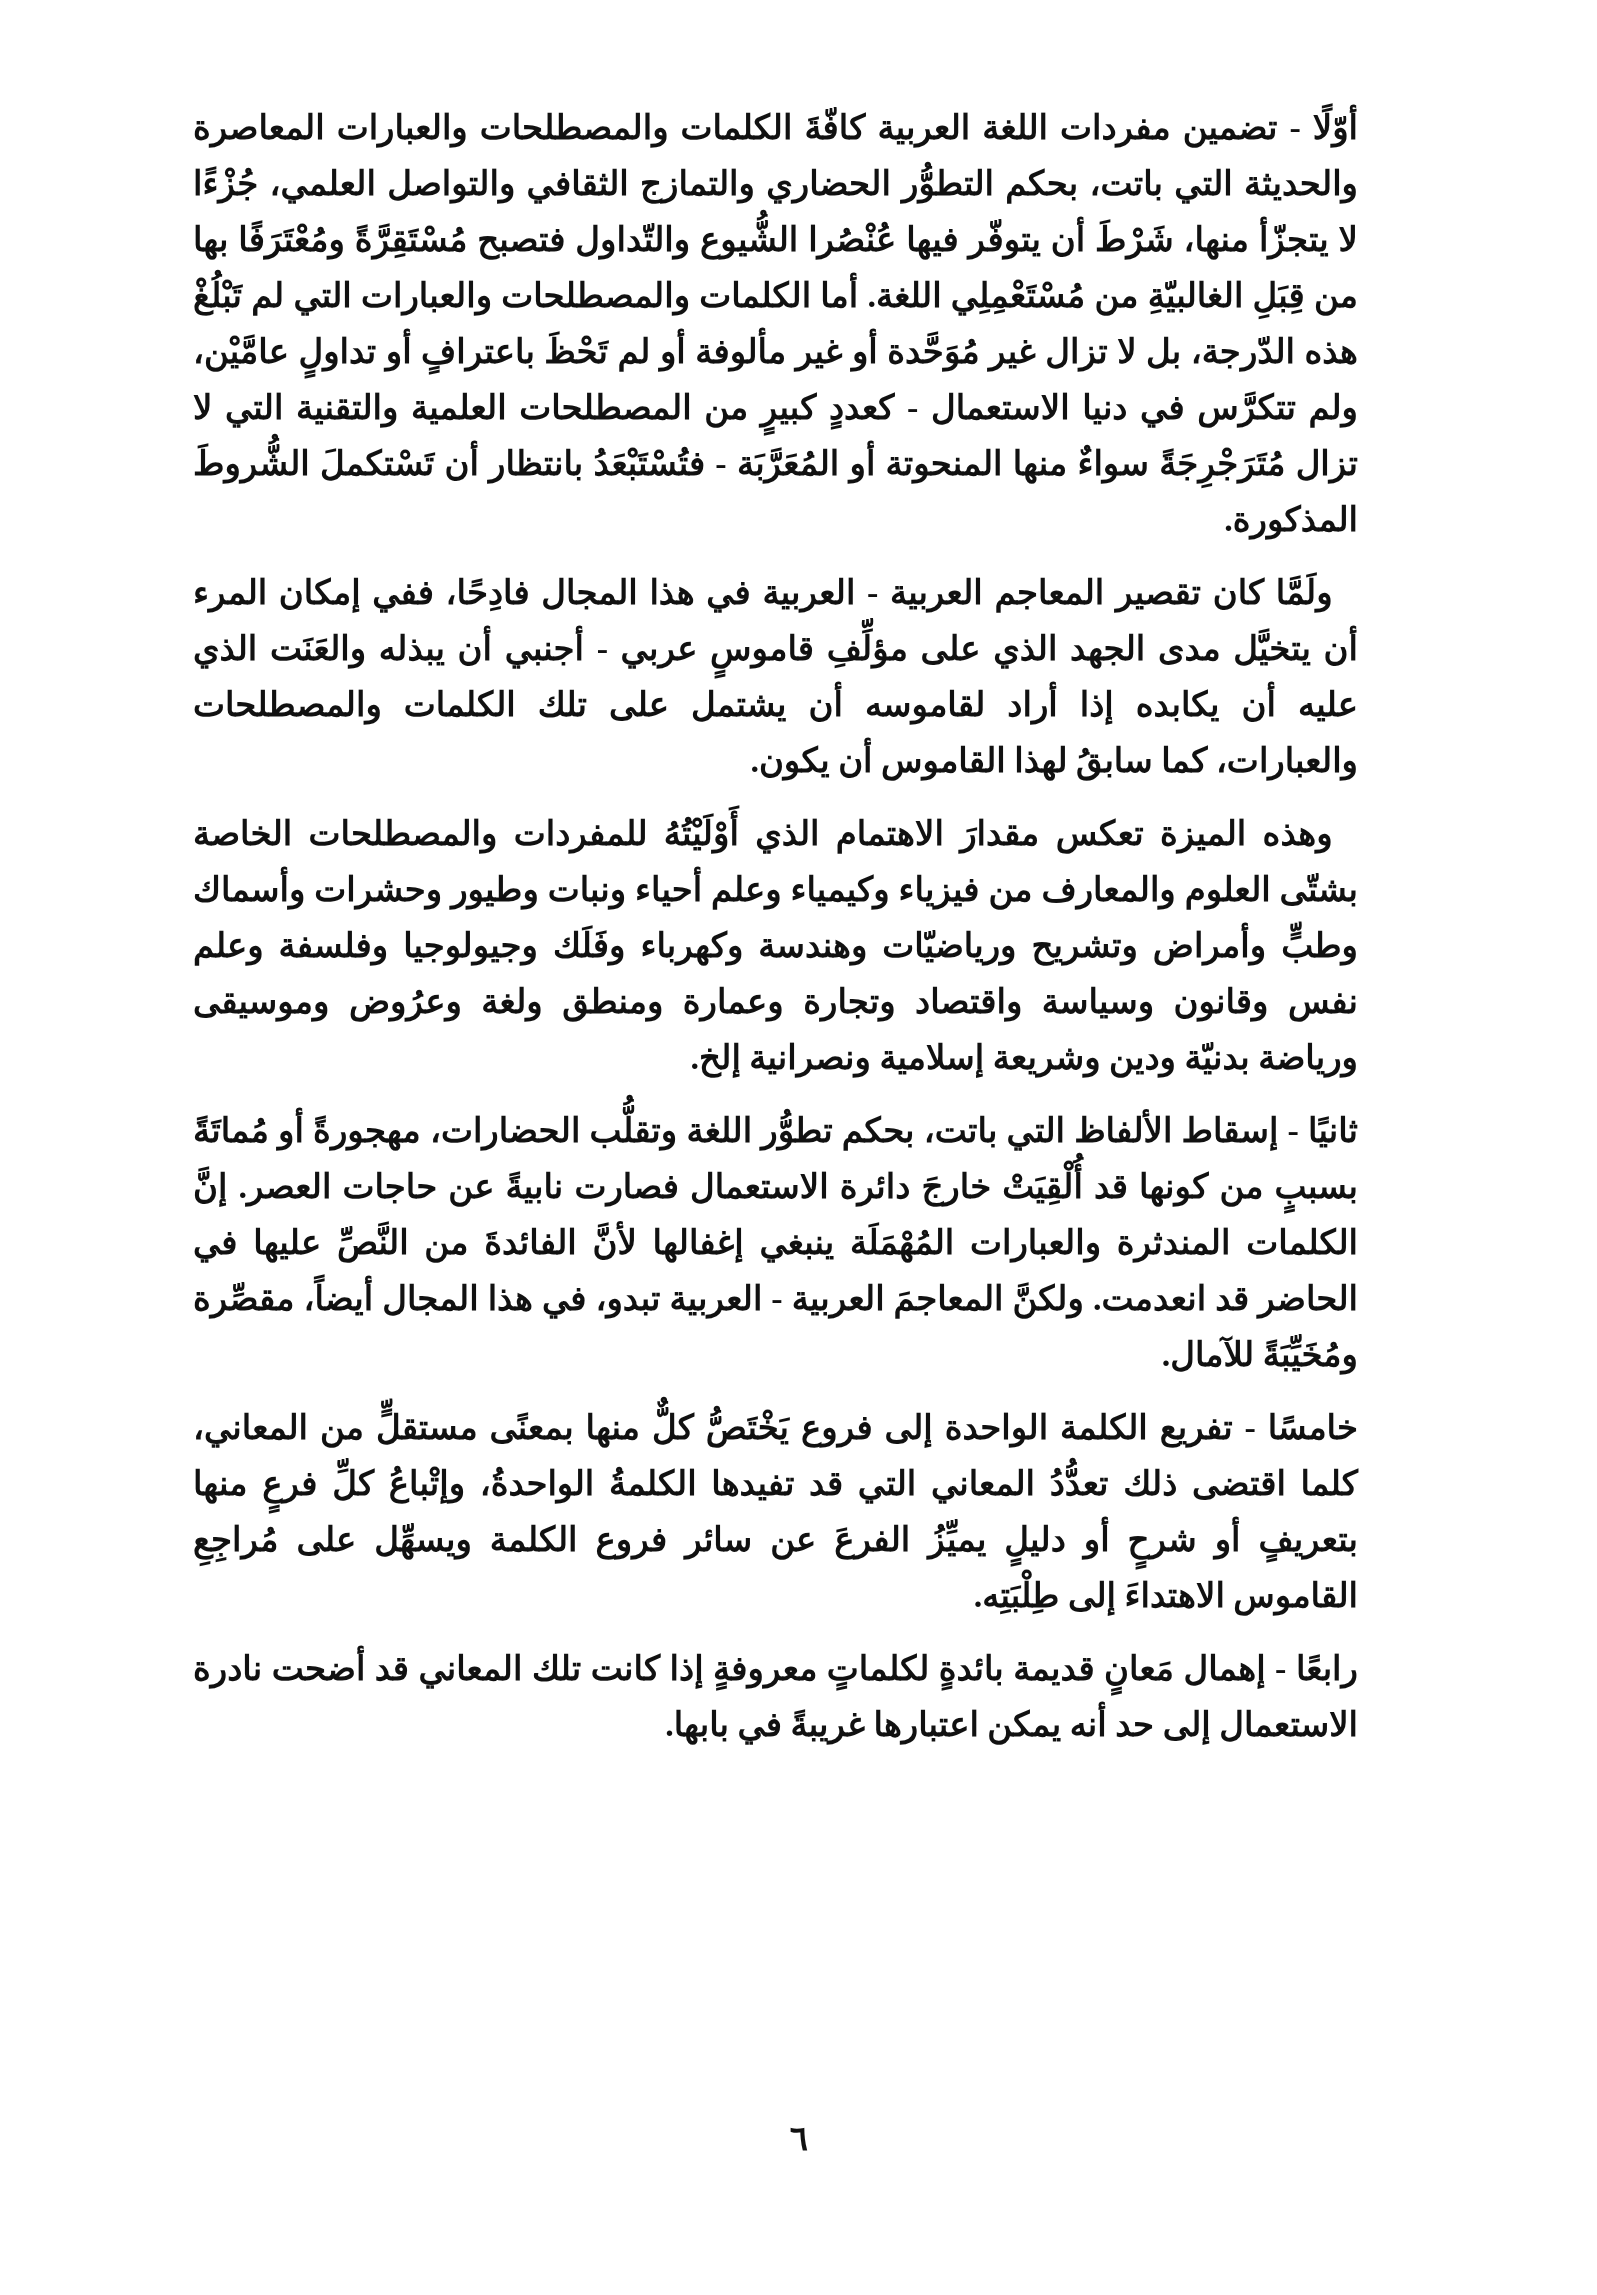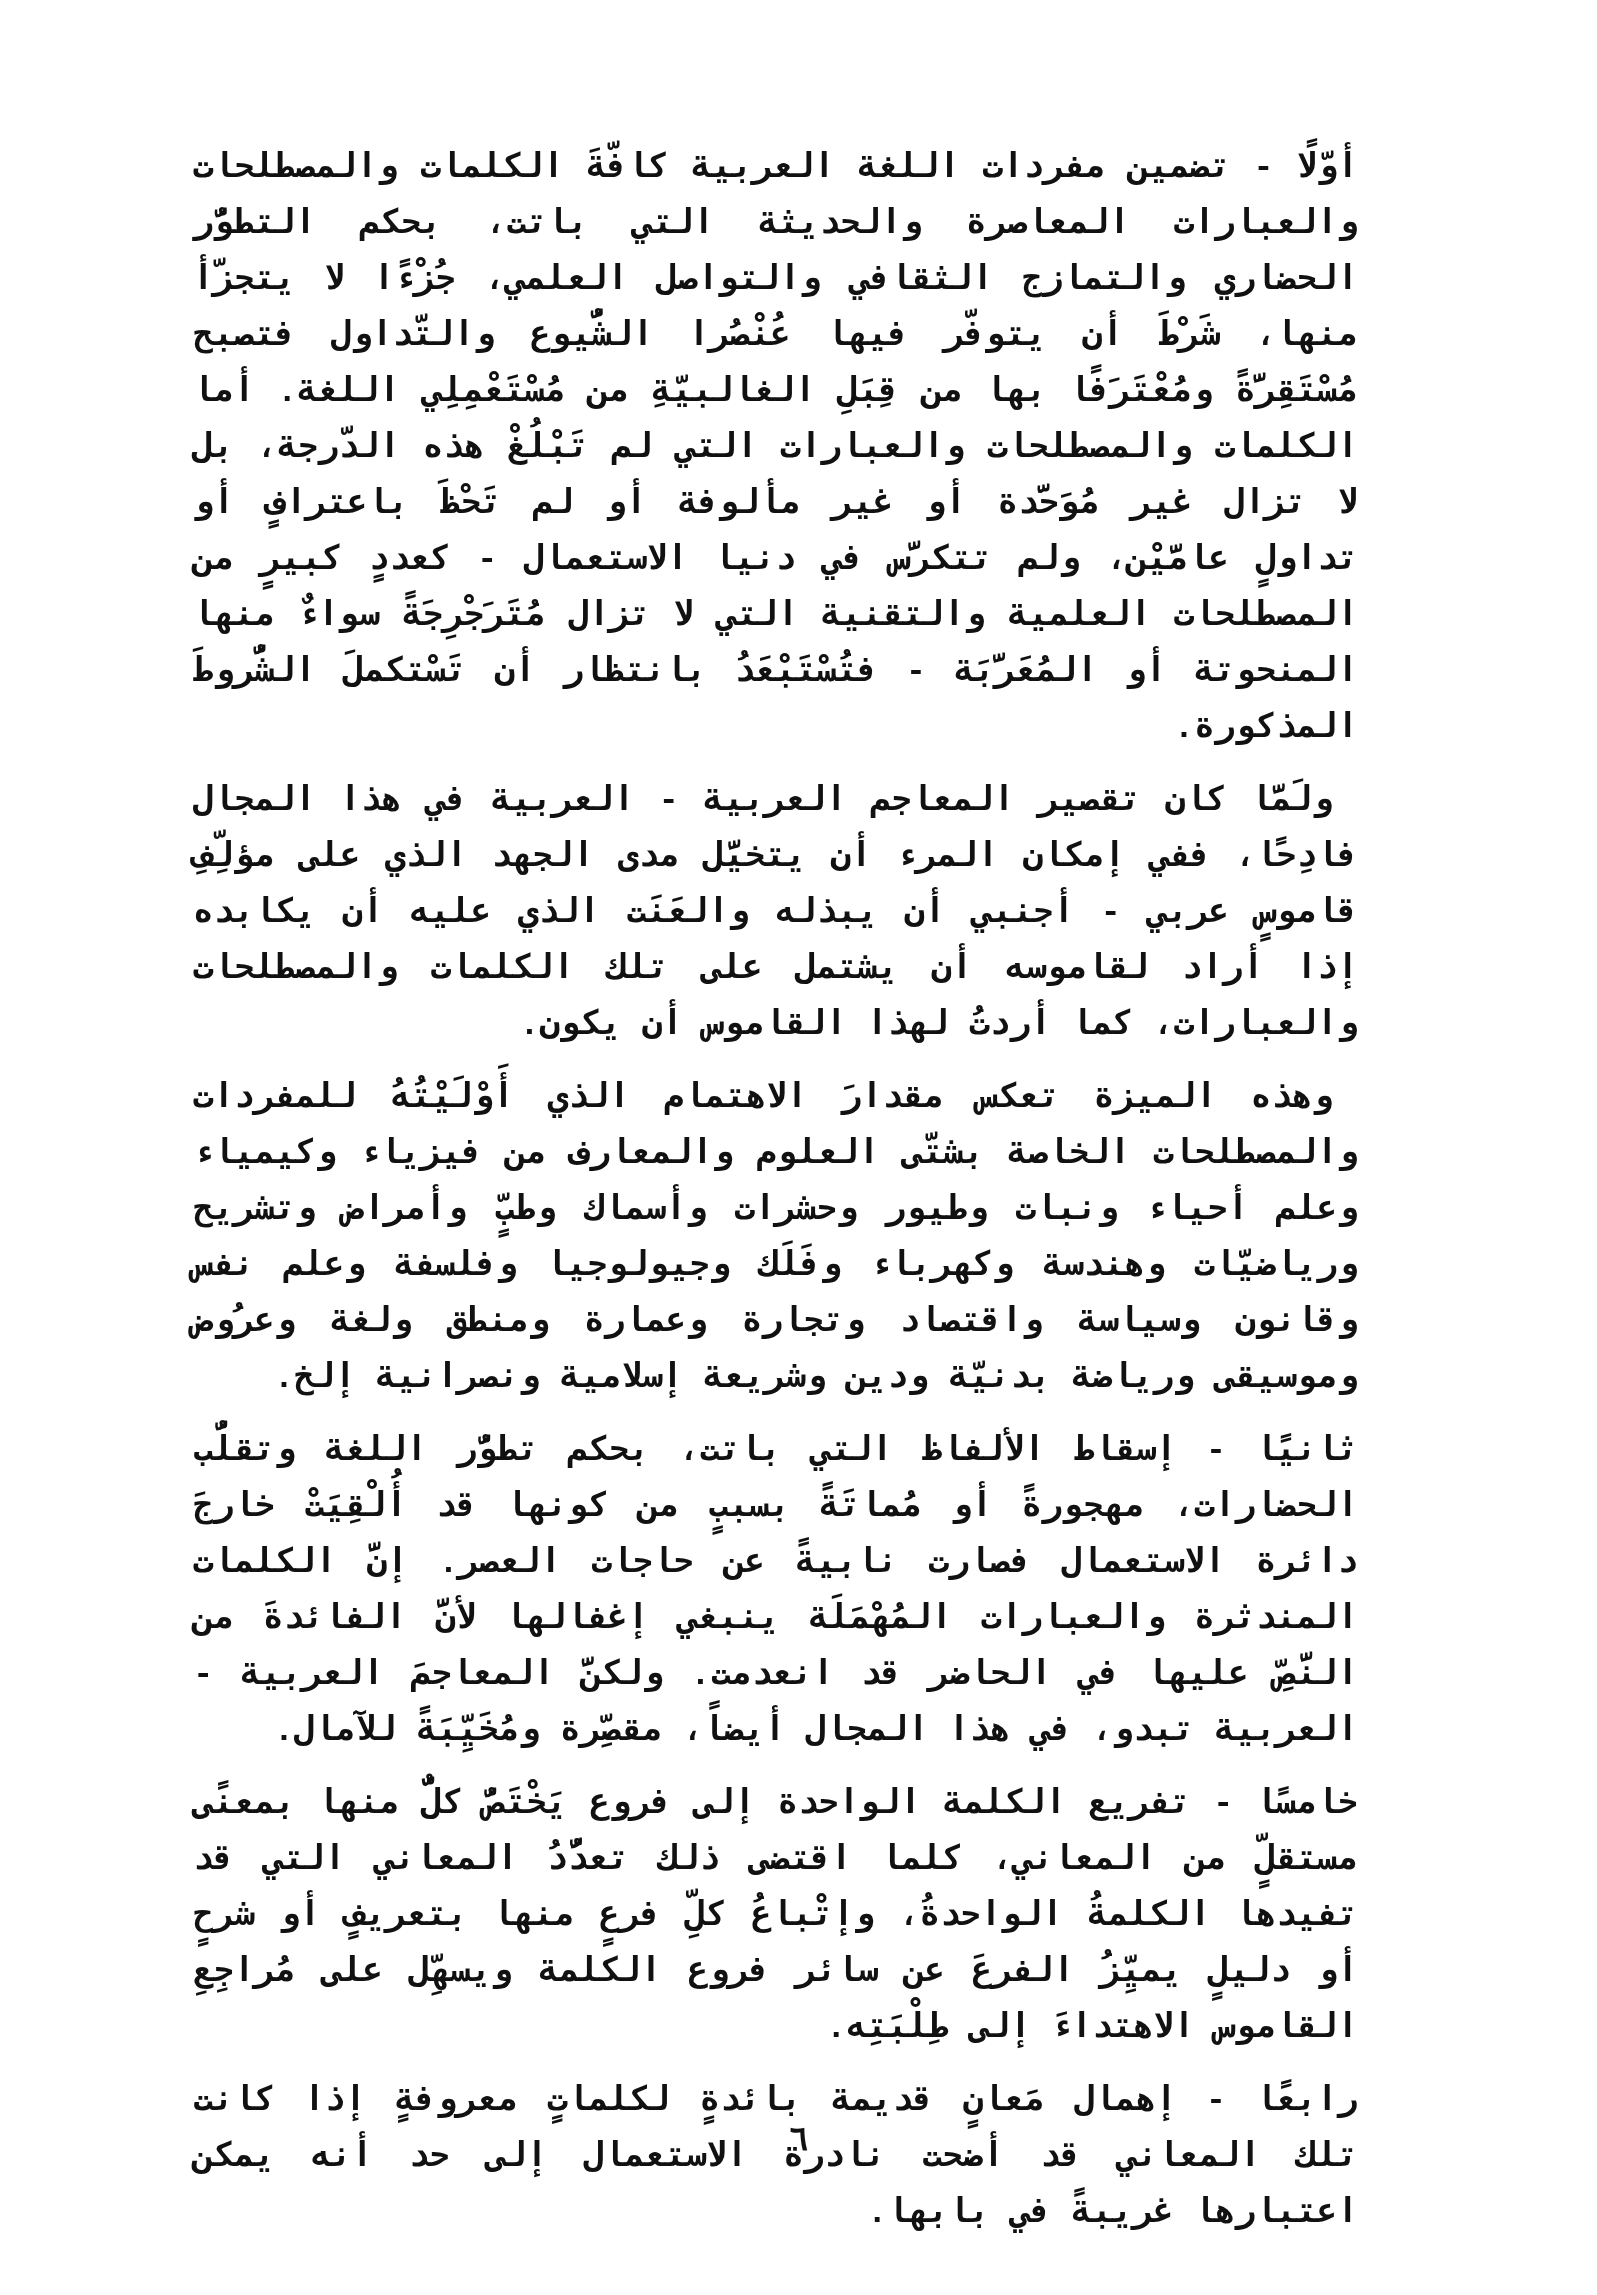--- a/index.html
+++ b/index.html
@@ -12,24 +12,23 @@
       height: 2295px;
       position: relative;
       overflow: hidden;
     }
     .page {
       position: absolute;
       left: 193px;
       top: 100px;
       width: 1165px;
       direction: rtl;
-      font-family: Liberation Mono, monospace;
+      font-family: Liberation Serif, serif;
       font-weight: bold;
       color: #111111;
-      margin-top: 40px;
     }
     .para {
       font-size: 34px;
       line-height: 56px;
       text-align: justify;
       text-align-last: right;
       margin: 0 0 17px 0;
       text-indent: 0;
     }
     .para.indent {
@@ -46,21 +45,21 @@
       font-size: 34px;
       color: #111111;
       direction: rtl;
     }
   </style>
 </head>
 <body>
 
 <div class="page">
   <p class="para">أوّلًا - تضمين مفردات اللغة العربية كافّةَ الكلمات والمصطلحات والعبارات المعاصرة والحديثة التي باتت، بحكم التطوُّر الحضاري والتمازج الثقافي والتواصل العلمي، جُزْءًا لا يتجزّأ منها، شَرْطَ أن يتوفّر فيها عُنْصُرا الشُّيوع والتّداول فتصبح مُسْتَقِرَّةً ومُعْتَرَفًا بها من قِبَلِ الغالبيّةِ من مُسْتَعْمِلِي اللغة. أما الكلمات والمصطلحات والعبارات التي لم تَبْلُغْ هذه الدّرجة، بل لا تزال غير مُوَحَّدة أو غير مألوفة أو لم تَحْظَ باعترافٍ أو تداولٍ عامَّيْن، ولم تتكرَّس في دنيا الاستعمال - كعددٍ كبيرٍ من المصطلحات العلمية والتقنية التي لا تزال مُتَرَجْرِجَةً سواءٌ منها المنحوتة أو المُعَرَّبَة - فتُسْتَبْعَدُ بانتظار أن تَسْتكملَ الشُّروطَ المذكورة.</p>
-  <p class="para indent">ولَمَّا كان تقصير المعاجم العربية - العربية في هذا المجال فادِحًا، ففي إمكان المرء أن يتخيَّل مدى الجهد الذي على مؤلِّفِ قاموسٍ عربي - أجنبي أن يبذله والعَنَت الذي عليه أن يكابده إذا أراد لقاموسه أن يشتمل على تلك الكلمات والمصطلحات والعبارات، كما أردتُ لهذا القاموس أن يكون.</p>
+  <p class="para indent">ولَمَّا كان تقصير المعاجم العربية - العربية في هذا المجال فادِحًا، ففي إمكان المرء أن يتخيَّل مدى الجهد الذي على مؤلِّفِ قاموسٍ عربي - أجنبي أن يبذله والعَنَت الذي عليه أن يكابده إذا أراد لقاموسه أن يشتمل على تلك الكلمات والمصطلحات والعبارات، كما سابقُ لهذا القاموس أن يكون.</p>
   <p class="para indent">وهذه الميزة تعكس مقدارَ الاهتمام الذي أَوْلَيْتُهُ للمفردات والمصطلحات الخاصة بشتّى العلوم والمعارف من فيزياء وكيمياء وعلم أحياء ونبات وطيور وحشرات وأسماك وطبٍّ وأمراض وتشريح ورياضيّات وهندسة وكهرباء وفَلَك وجيولوجيا وفلسفة وعلم نفس وقانون وسياسة واقتصاد وتجارة وعمارة ومنطق ولغة وعرُوض وموسيقى ورياضة بدنيّة ودين وشريعة إسلامية ونصرانية إلخ.</p>
   <p class="para">ثانيًا - إسقاط الألفاظ التي باتت، بحكم تطوُّر اللغة وتقلُّب الحضارات، مهجورةً أو مُماتَةً بسببٍ من كونها قد أُلْقِيَتْ خارجَ دائرة الاستعمال فصارت نابيةً عن حاجات العصر. إنَّ الكلمات المندثرة والعبارات المُهْمَلَة ينبغي إغفالها لأنَّ الفائدةَ من النَّصِّ عليها في الحاضر قد انعدمت. ولكنَّ المعاجمَ العربية - العربية تبدو، في هذا المجال أيضاً، مقصِّرة ومُخَيِّبَةً للآمال.</p>
   <p class="para">خامسًا - تفريع الكلمة الواحدة إلى فروع يَخْتَصُّ كلٌّ منها بمعنًى مستقلٍّ من المعاني، كلما اقتضى ذلك تعدُّدُ المعاني التي قد تفيدها الكلمةُ الواحدةُ، وإتْباعُ كلِّ فرعٍ منها بتعريفٍ أو شرحٍ أو دليلٍ يميِّزُ الفرعَ عن سائر فروع الكلمة ويسهِّل على مُراجِعِ القاموس الاهتداءَ إلى طِلْبَتِه.</p>
   <p class="para">رابعًا - إهمال مَعانٍ قديمة بائدةٍ لكلماتٍ معروفةٍ إذا كانت تلك المعاني قد أضحت نادرة الاستعمال إلى حد أنه يمكن اعتبارها غريبةً في بابها.</p>
 </div>
 
 <div class="page-number">٦</div>
 
 
 </body></html>

